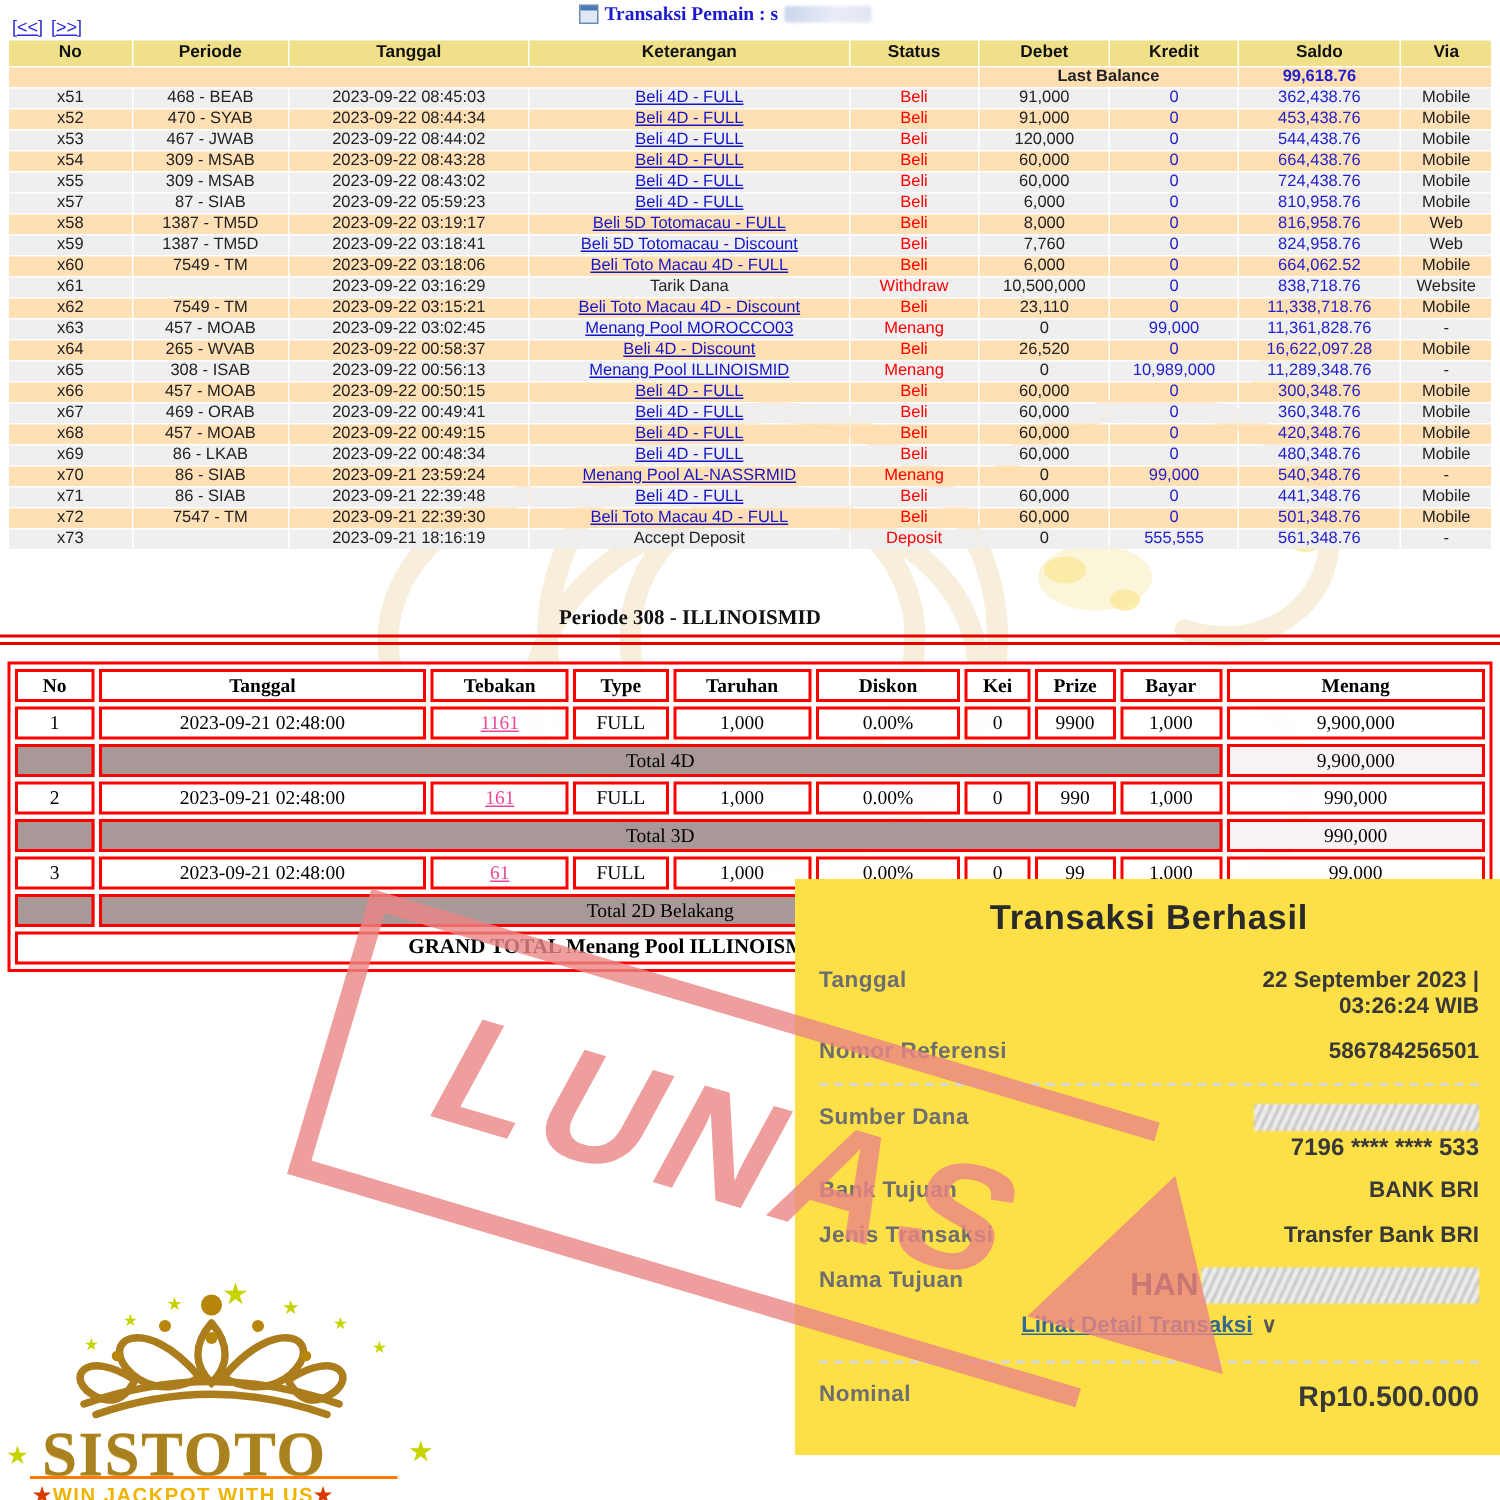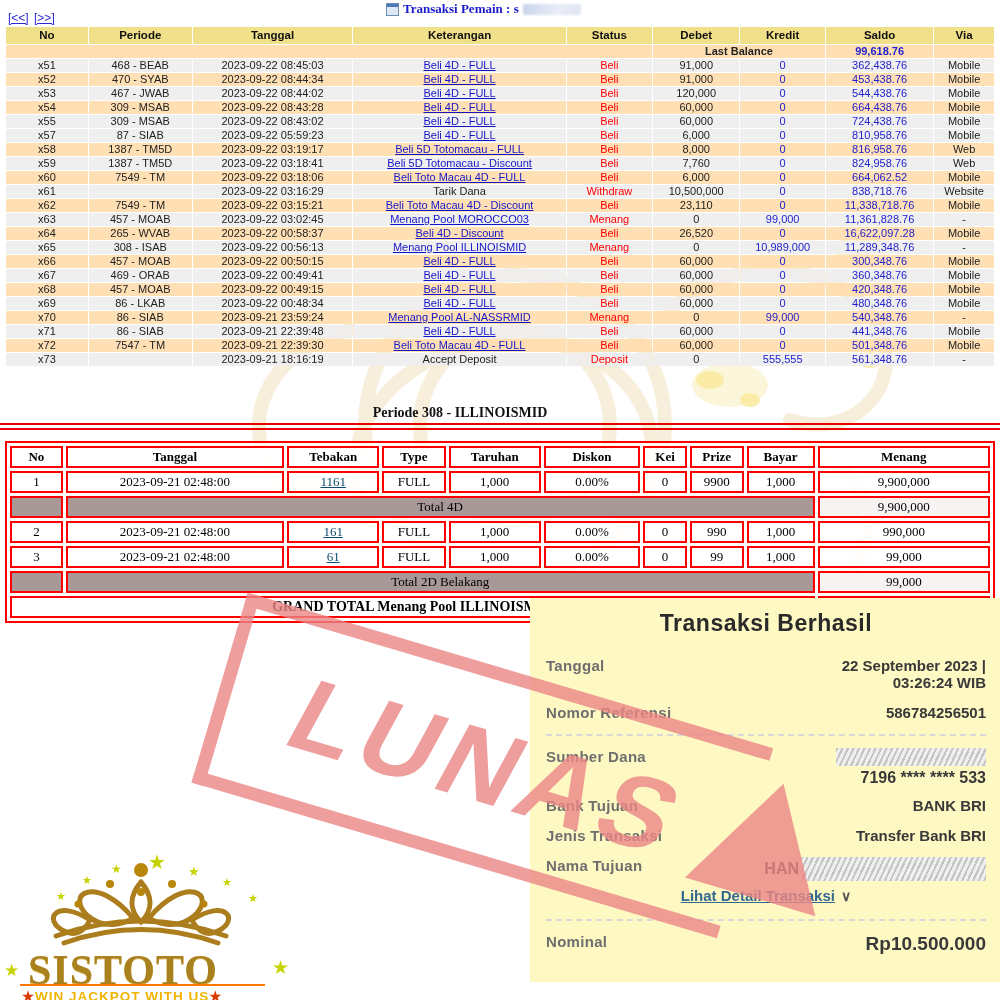--- a/index.html
+++ b/index.html
@@ -37,23 +37,23 @@
             border-top:2px solid #e60000;border-bottom:2px solid #e60000;}
   
   #t2{position:absolute;left:5px;top:441px;width:990px;z-index:1;border-collapse:separate;
       border-spacing:3px;border:2px solid #f00;background:rgba(255,255,255,.65);
       font-family:"Liberation Serif",serif;font-size:13px;}
   #t2 th{border:2px solid #f00;background:rgba(255,255,255,.88);font-weight:bold;padding:1px;}
   #t2 td{border:2px solid #f00;background:rgba(255,255,255,.82);text-align:center;padding:1px;}
   #t2 td.tot-sm,#t2 td.tot-label{background:#a89898;}
   #t2 td.tot-val{background:rgba(246,241,241,.88);}
   #t2 td.grand-label{font-weight:bold;font-size:14px;}
-  .teb-link{color:#0c4a6e;text-decoration:underline;}
-  
-  .receipt{position:absolute;left:530px;top:598px;width:470px;height:384px;background:#fef9c3;
+  .teb-link{color:#ec4899;text-decoration:underline;}
+  
+  .receipt{position:absolute;left:530px;top:586px;width:470px;height:384px;background:#fde047;
            z-index:1;box-sizing:border-box;padding:12px 14px 0 16px;color:#3c3c3c;}
   .r-title{text-align:center;font-size:23px;font-weight:800;color:#2a2a2a;letter-spacing:.5px;
            margin-bottom:20px;}
   .r-row{display:flex;justify-content:space-between;align-items:flex-start;margin-bottom:13px;}
   .r-label{font-size:15px;font-weight:bold;color:#6e6e6e;letter-spacing:.3px;white-space:nowrap;}
   .r-val{font-size:15px;font-weight:bold;color:#383838;text-align:right;}
   .r-dash{border-top:2px dashed #d8d8d8;margin:2px 0 12px 0;}
   .blurblock{background:repeating-linear-gradient(115deg,#c4c4c4 0 2px,#efefef 2px 5px);
              filter:blur(.7px);border-radius:1px;}
   .r-link-row{text-align:center;margin:4px 0 14px 0;}
@@ -449,20 +449,25 @@
         <td><a class="teb-link" href="#">161</a></td>
         <td>FULL</td>
         <td>1,000</td>
         <td>0.00%</td>
         <td>0</td>
         <td>990</td>
         <td>1,000</td>
         <td>990,000</td>
       </tr>
       <tr>
+        <td class="tot-sm"></td>
+        <td class="tot-label" colspan="8">Total 3D</td>
+        <td class="tot-val">990,000</td>
+      </tr>
+      <tr>
         <td>3</td>
         <td>2023-09-21 02:48:00</td>
         <td><a class="teb-link" href="#">61</a></td>
         <td>FULL</td>
         <td>1,000</td>
         <td>0.00%</td>
         <td>0</td>
         <td>99</td>
         <td>1,000</td>
         <td>99,000</td>
@@ -512,21 +517,21 @@
 
   <div class="r-row">
     <span class="r-label">Jenis Transaksi</span>
     <span class="r-val">Transfer Bank BRI</span>
   </div>
 
 
   <div class="r-row" style="margin-bottom:6px;">
     <span class="r-label">Nama Tujuan</span>
     <span class="r-val" style="display:flex;align-items:center;gap:2px;">
-      <span style="font-size:16px;">HAN</span>
+      <span style="font-size:21px;">HAN</span>
       <span class="blurblock" style="width:185px;height:24px;display:inline-block;"></span>
     </span>
   </div>
 
   <div class="r-link-row">
     <a href="#" class="r-link">Lihat Detail Transaksi</a><span class="r-chev">∨</span>
   </div>
 
   <div class="r-dash"></div>
 

